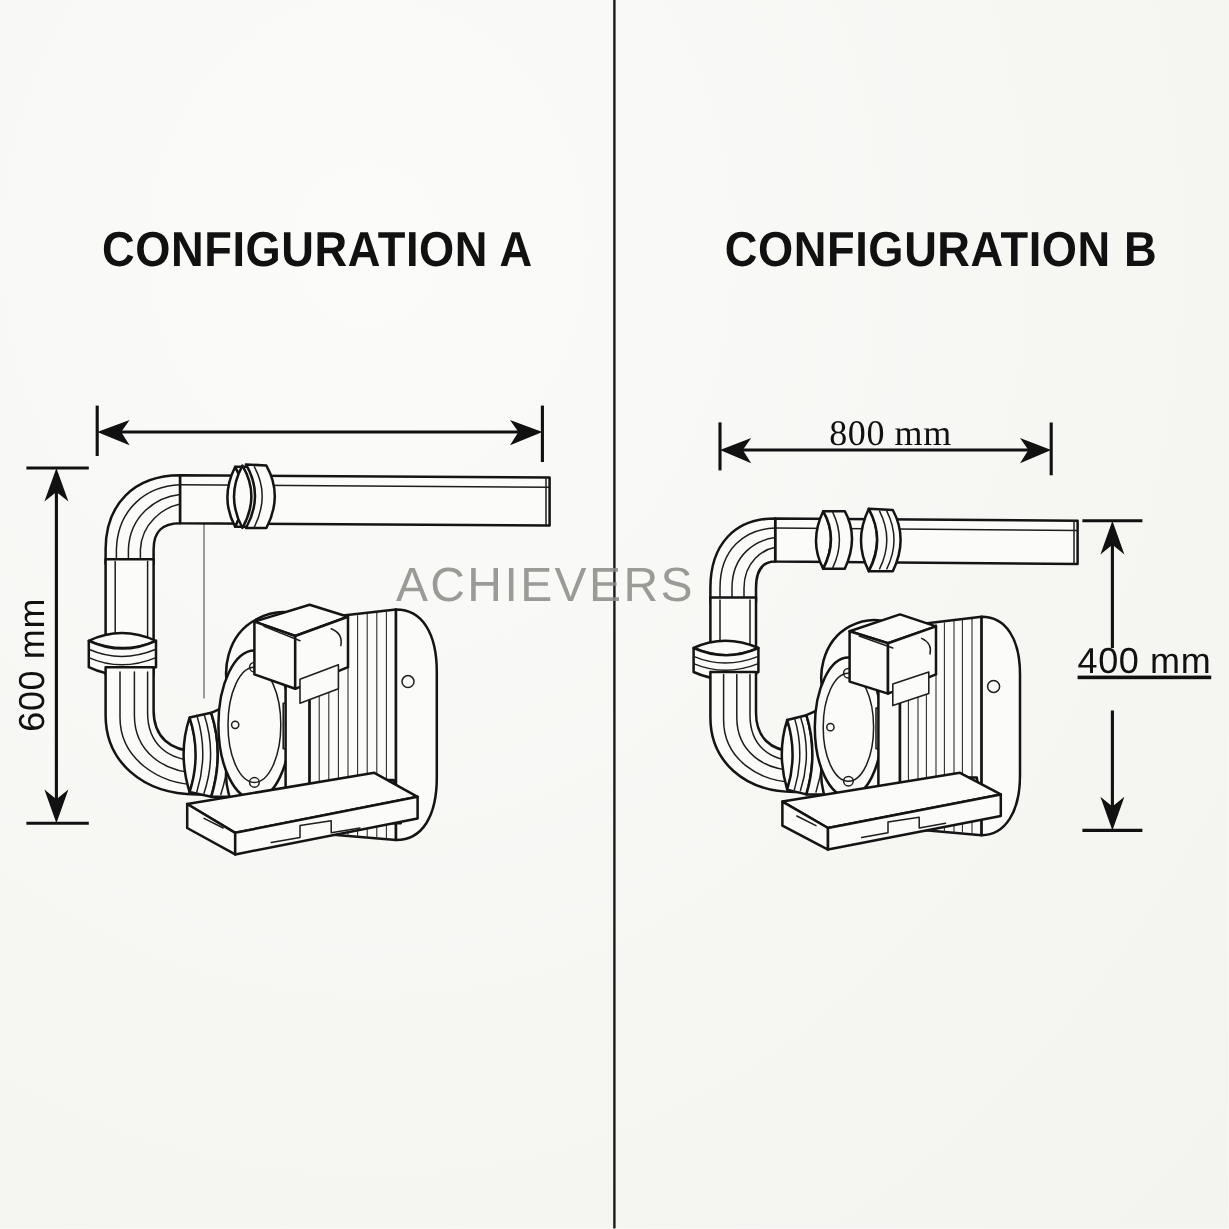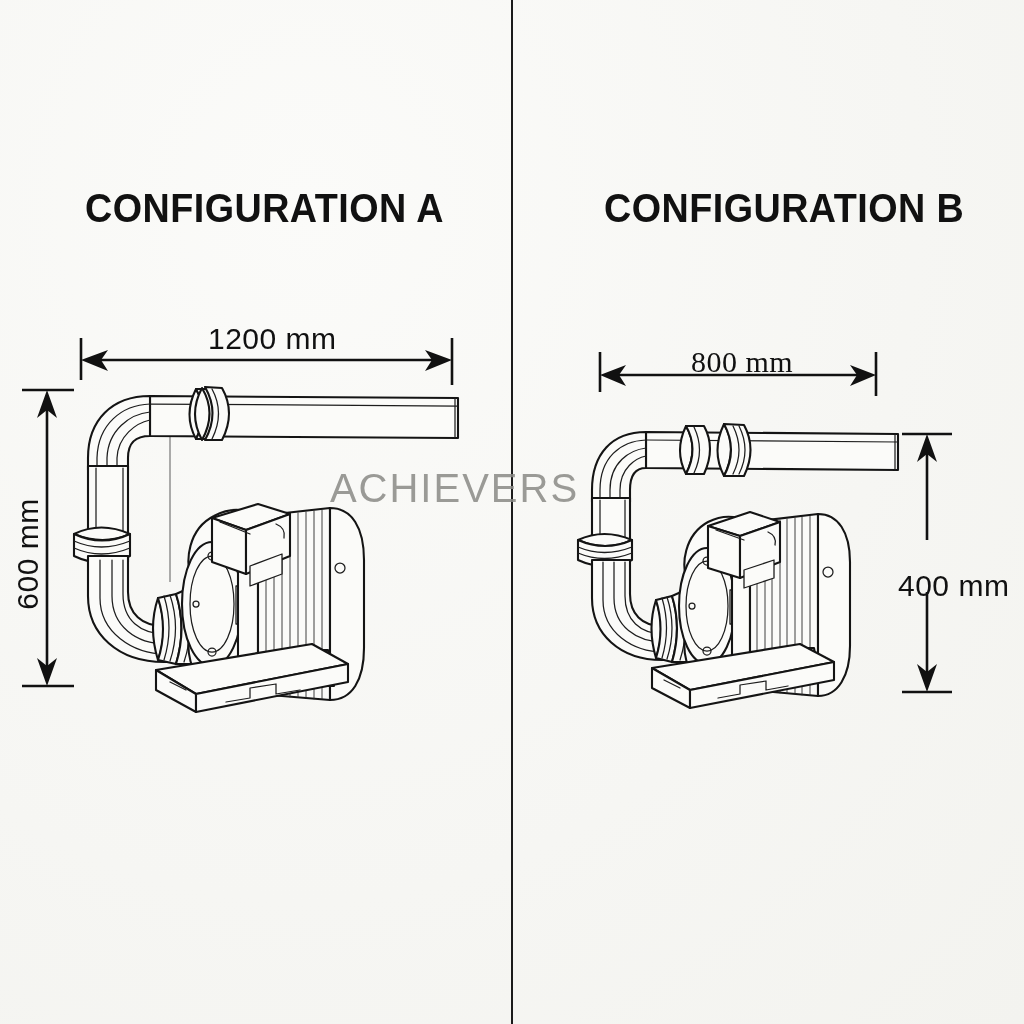--- a/index.html
+++ b/index.html
@@ -60,21 +60,21 @@
     white-space: nowrap;
     letter-spacing: 0.5px;
   }
   #dim-a-h-label { left: 208px; top: 322px; }
   #dim-b-h-label { left: 691px; top: 345px; font-family: Liberation Serif, serif; }
   #dim-a-v-label {
     left: -28px; top: 537px;
     transform: rotate(-90deg);
     transform-origin: center center;
   }
-  #dim-b-v-label { left: 898px; top: 569px; }
+  #dim-b-v-label { left: 898px; top: 535px; text-decoration: underline; }
 
   
   .watermark {
     position: absolute;
     left: 0;
     top: 466px;
     width: 909px;
     text-align: center;
     font-family: "Liberation Sans", sans-serif;
     font-size: 40px;
@@ -390,21 +390,20 @@
       <path class="ink-t" d="M664,680 L680,688"></path>
     </g>
   </svg>
 
   <div class="divider"></div>
 
   <div class="panel-title" id="title-a">CONFIGURATION A</div>
 
   <div class="panel-title" id="title-b">CONFIGURATION B</div>
 
-  <div class="dim-text" id="dim-a-h-label">1200 mm</div>
 
   <div class="dim-text" id="dim-a-v-label">600 mm</div>
 
   <div class="dim-text" id="dim-b-h-label">800 mm</div>
 
   <div class="dim-text" id="dim-b-v-label">400 mm</div>
 
   <div class="watermark">ACHIEVERS</div>
 
 </div>

